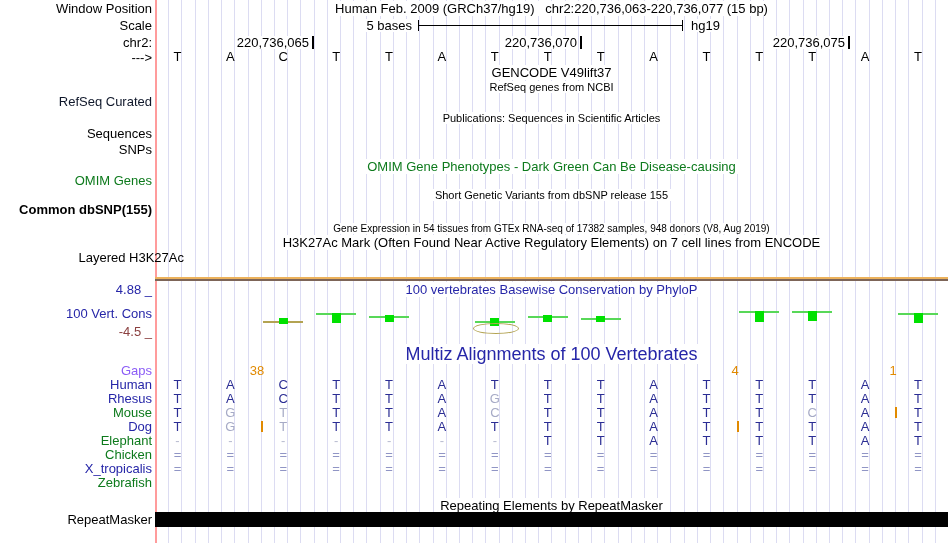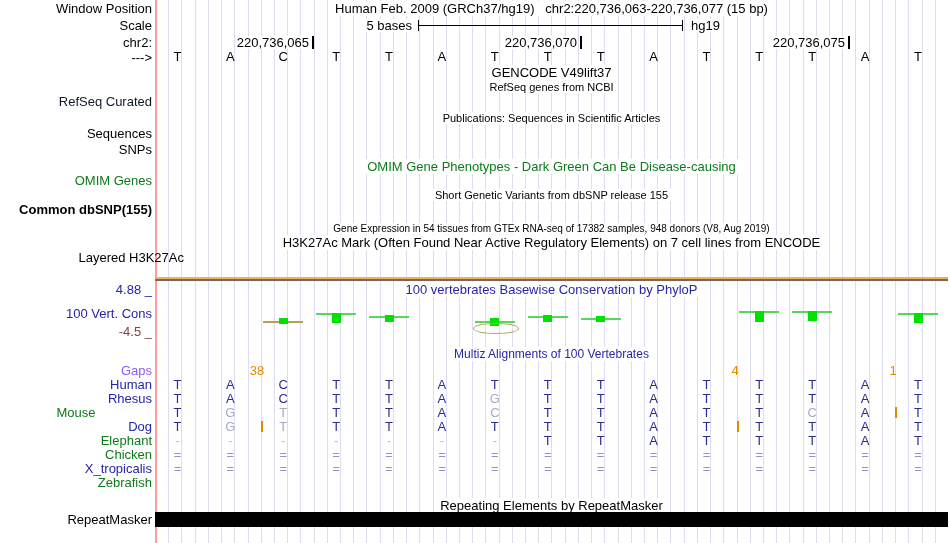--- a/index.html
+++ b/index.html
@@ -94,21 +94,21 @@
     </div>
   <div id="center-titles">
       <div class="ctitle" style="left: 155px; width: 793px; top: 66px; font-size: 13px; color: rgb(0, 0, 0);"><span>GENCODE V49lift37</span></div>
       <div class="ctitle" style="left: 155px; width: 793px; top: 81px; font-size: 11px; color: rgb(0, 0, 0);"><span>RefSeq genes from NCBI</span></div>
       <div class="ctitle" style="left: 155px; width: 793px; top: 112px; font-size: 11px; color: rgb(0, 0, 0);"><span>Publications: Sequences in Scientific Articles</span></div>
       <div class="ctitle" style="left: 155px; width: 793px; top: 160px; font-size: 13px; color: rgb(13, 122, 28);"><span>OMIM Gene Phenotypes - Dark Green Can Be Disease-causing</span></div>
       <div class="ctitle" style="left: 155px; width: 793px; top: 189px; font-size: 11px; color: rgb(0, 0, 0);"><span>Short Genetic Variants from dbSNP release 155</span></div>
       <div class="ctitle" style="left: 155px; width: 793px; top: 222px; font-size: 10px; color: rgb(0, 0, 0);"><span>Gene Expression in 54 tissues from GTEx RNA-seq of 17382 samples, 948 donors (V8, Aug 2019)</span></div>
       <div class="ctitle" style="left: 155px; width: 793px; top: 236px; font-size: 13px; color: rgb(0, 0, 0);"><span>H3K27Ac Mark (Often Found Near Active Regulatory Elements) on 7 cell lines from ENCODE</span></div>
       <div class="ctitle" style="left: 155px; width: 793px; top: 283px; font-size: 13px; color: rgb(38, 38, 168);"><span>100 vertebrates Basewise Conservation by PhyloP</span></div>
-      <div class="ctitle" style="left: 155px; width: 793px; top: 348px; font-size: 12px; color: rgb(38, 38, 168);"><span>Multiz Alignments of 100 Vertebrates</span></div>
+      <div class="ctitle" style="left: 155px; width: 793px; top: 348px; font-size: 18px; color: rgb(38, 38, 168);"><span>Multiz Alignments of 100 Vertebrates</span></div>
       <div class="ctitle" style="left: 155px; width: 793px; top: 499px; font-size: 13px; color: rgb(0, 0, 0);"><span>Repeating Elements by RepeatMasker</span></div>
     </div>
 
   <div class="sep" id="sep-tan" style="left: 155px; width: 793px; top: 277px; background: rgb(236, 178, 92);"></div>
   <div class="sep" id="sep-dark" style="left: 155px; width: 793px; top: 279px; background: rgb(125, 101, 88);"></div>
 
   <div id="conservation">
       <div class="cdash" style="left: 263.25px; width: 40px; top: 321px; background: rgb(179, 163, 82);"></div>
       <div class="cbar" style="left: 278.75px; top: 318px; height: 6px; background: rgb(0, 225, 0);"></div>
       <div class="cdash" style="left: 316.15px; width: 40px; top: 313px; background: rgb(88, 216, 88);"></div>
@@ -159,21 +159,21 @@
       <div class="acell" style="left: 415.95px; top: 392px; color: rgb(43, 45, 148);">A</div>
       <div class="acell" style="left: 468.85px; top: 392px; color: rgb(166, 170, 198);">G</div>
       <div class="acell" style="left: 521.75px; top: 392px; color: rgb(43, 45, 148);">T</div>
       <div class="acell" style="left: 574.65px; top: 392px; color: rgb(43, 45, 148);">T</div>
       <div class="acell" style="left: 627.55px; top: 392px; color: rgb(43, 45, 148);">A</div>
       <div class="acell" style="left: 680.45px; top: 392px; color: rgb(43, 45, 148);">T</div>
       <div class="acell" style="left: 733.35px; top: 392px; color: rgb(43, 45, 148);">T</div>
       <div class="acell" style="left: 786.25px; top: 392px; color: rgb(43, 45, 148);">T</div>
       <div class="acell" style="left: 839.15px; top: 392px; color: rgb(43, 45, 148);">A</div>
       <div class="acell" style="left: 892.05px; top: 392px; color: rgb(43, 45, 148);">T</div>
-      <div class="llabel" style="top: 406px; color: rgb(13, 122, 28); text-align: center;">Mouse</div>
+      <div class="llabel" style="top: 406px; color: rgb(13, 122, 28);">Mouse</div>
       <div class="acell" style="left: 151.45px; top: 406px; color: rgb(43, 45, 148);">T</div>
       <div class="acell" style="left: 204.35px; top: 406px; color: rgb(166, 170, 198);">G</div>
       <div class="acell" style="left: 257.25px; top: 406px; color: rgb(166, 170, 198);">T</div>
       <div class="acell" style="left: 310.15px; top: 406px; color: rgb(43, 45, 148);">T</div>
       <div class="acell" style="left: 363.05px; top: 406px; color: rgb(43, 45, 148);">T</div>
       <div class="acell" style="left: 415.95px; top: 406px; color: rgb(43, 45, 148);">A</div>
       <div class="acell" style="left: 468.85px; top: 406px; color: rgb(166, 170, 198);">C</div>
       <div class="acell" style="left: 521.75px; top: 406px; color: rgb(43, 45, 148);">T</div>
       <div class="acell" style="left: 574.65px; top: 406px; color: rgb(43, 45, 148);">T</div>
       <div class="acell" style="left: 627.55px; top: 406px; color: rgb(43, 45, 148);">A</div>

